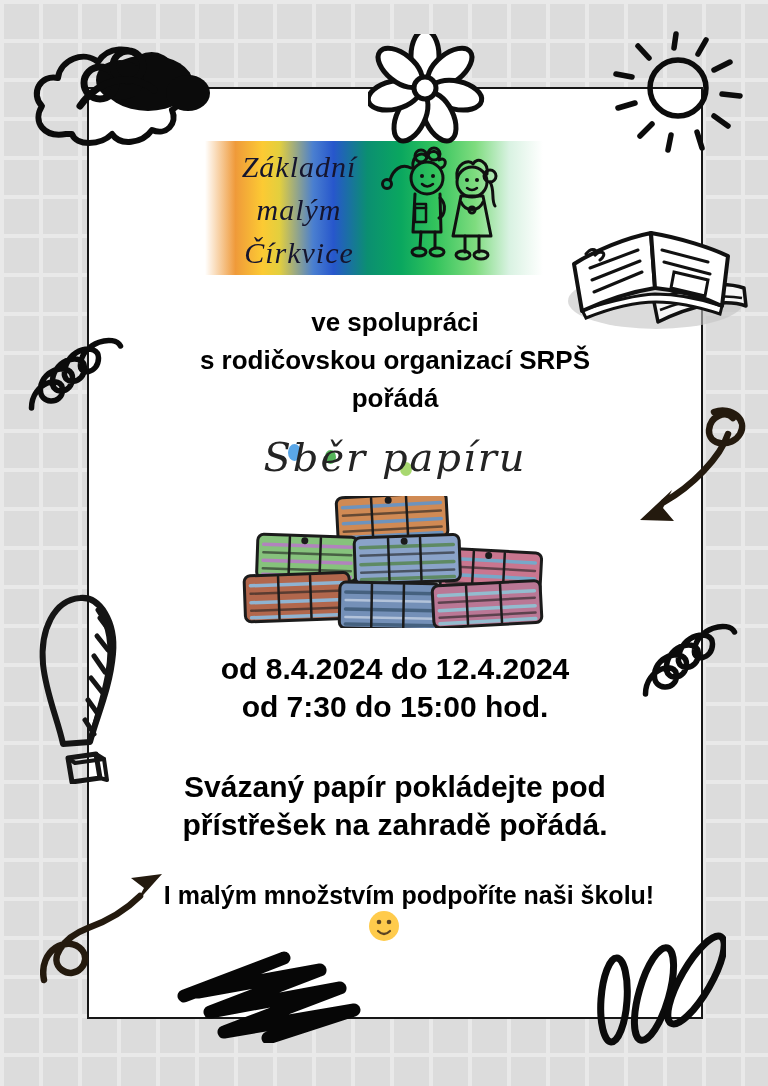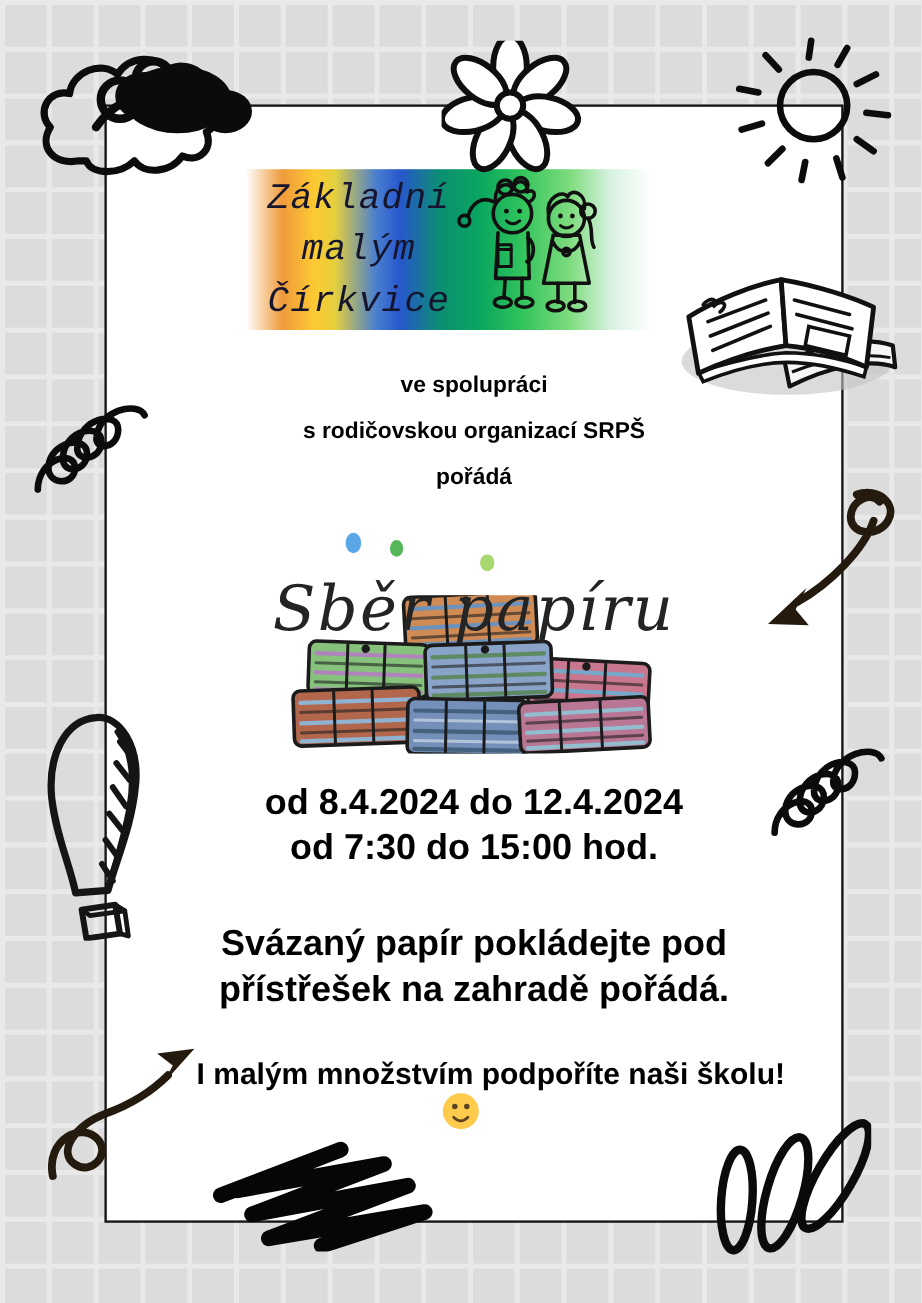--- a/index.html
+++ b/index.html
@@ -20,31 +20,31 @@
   }
   .doodle { position:absolute; pointer-events:none; }
   .logo {
     position:absolute; left:205px; top:141px; width:338px; height:134px;
     background:linear-gradient(90deg,#ffffff 0%,#ef9a3a 9%,#fcca33 17%,#e3cf3e 22%,
       #4a7fd0 32%,#2757cc 38%,#0b8f71 48%,#0aa75f 58%,#32c35c 68%,#7fdc7f 80%,
       #d9f2e2 90%,#ffffff 100%);
   }
   .logo-script {
     position:absolute; left:8px; top:4px; width:172px; text-align:center;
-    font-family:Liberation Mono, monospace; font-style:italic;
+    font-family:Liberation Serif, serif; font-style:italic;
     font-size:30px; line-height:43px; color:#15152e; letter-spacing:1px;
   }
   .kids { position:absolute; left:172px; top:1px; }
   .txt { position:absolute; left:89px; width:612px; text-align:center; color:#000; }
-  .bold29 { font-size:19px; font-weight:bold; line-height:38px; }
+  .bold29 { font-size:26px; font-weight:bold; line-height:38px; }
   .bold30 { font-size:30px; font-weight:bold; line-height:38px; }
   .bold25 { font-size:25px; font-weight:bold; line-height:32px;padding-left:28px; }
   .script-title {
     font-family:"DejaVu Serif", serif; font-style:italic; font-weight:normal;
-    font-size:52px; color:#242424; letter-spacing:2px;margin-top:44px;
+    font-size:40px; color:#242424; letter-spacing:2px;
   }
   .accent-dot { position:absolute; border-radius:50%; z-index:0; }
   .script-title-wrap { z-index:1; }
   .script-title span { position:relative; z-index:2; }
 </style>
 </head>
 <body>
 
 <div class="card"></div>
 

